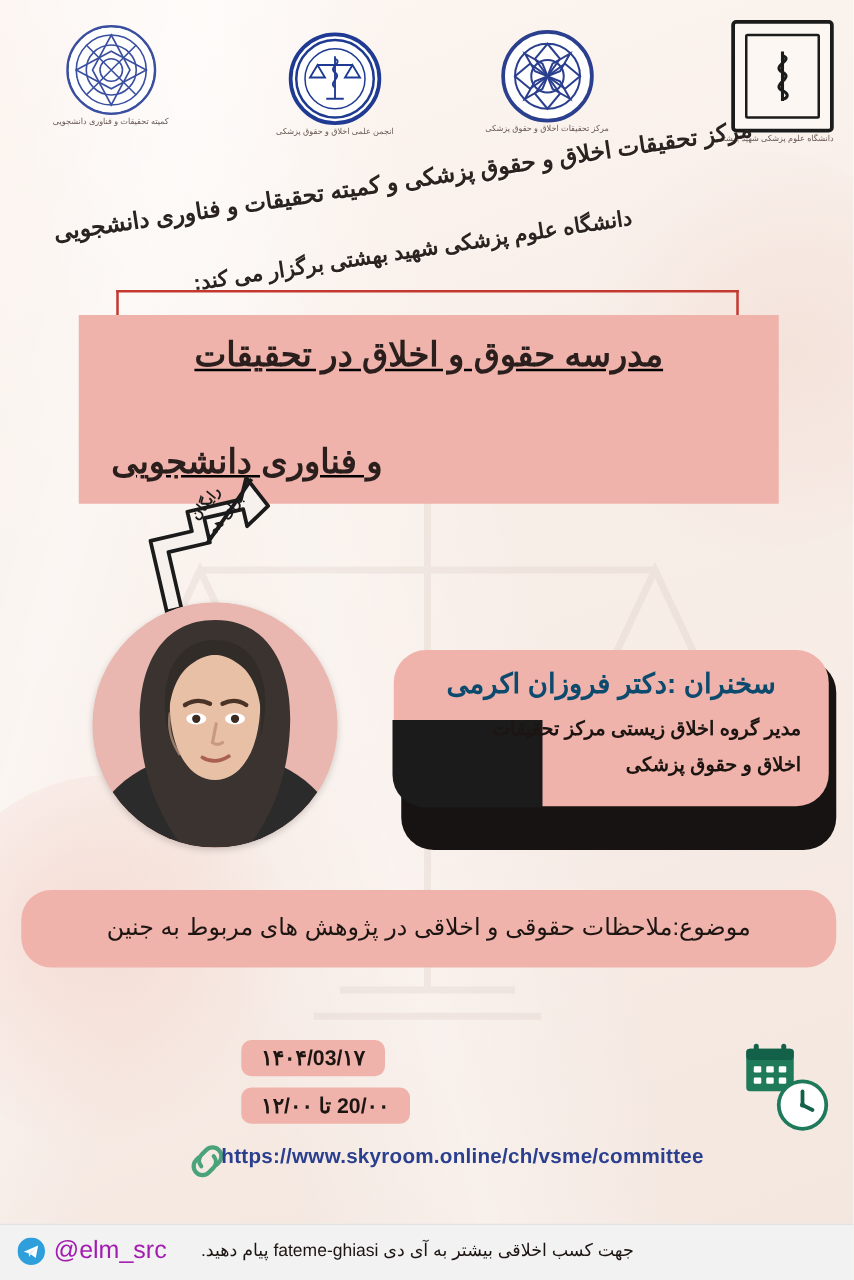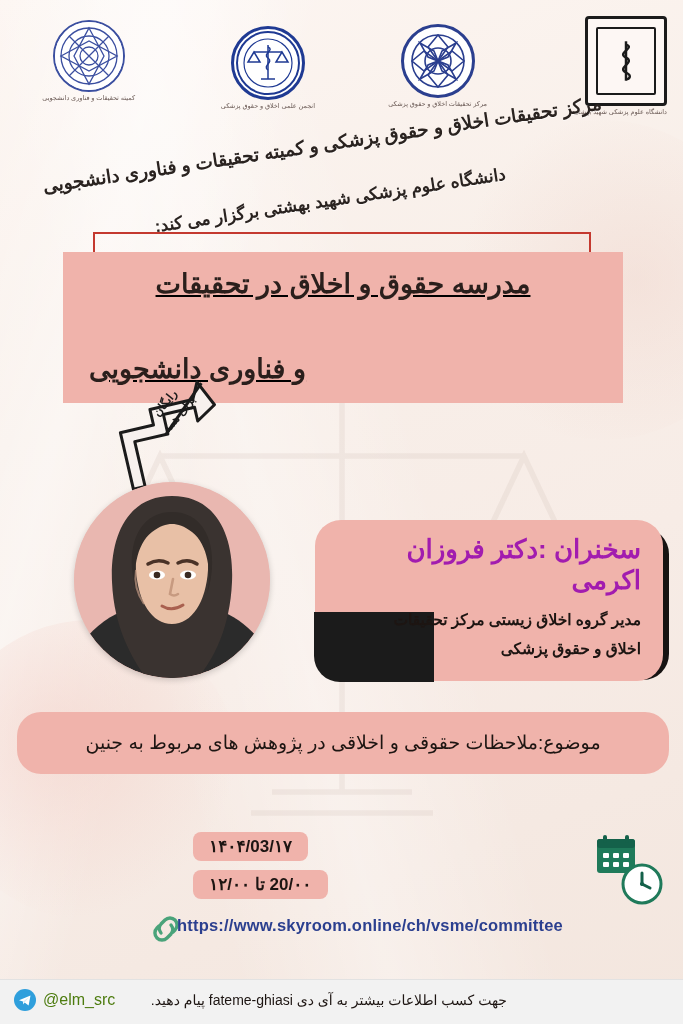--- a/index.html
+++ b/index.html
@@ -245,24 +245,24 @@
   .speaker-card::after{
     content:"";
     position:absolute;
     left:-1px; bottom:-1px;
     width: 120px; height: 70px;
     background:#1b1b1b;
     border-radius: 0 0 0 26px;
     z-index:-1;
   }
   .speaker-name {
-    font-size: 26px;
+    font-size: 22px;
     font-weight: bold;
-    color: #a21caf;
-    text-align: right;
+    color: #0c4a6e;
+    text-align: center;
     margin-bottom: 10px;
   }
   .speaker-role {
     font-size: 15.5px;
     font-weight: bold;
     color: #1d1512;
     text-align: right;
     line-height: 1.85;
   }
   .speaker-shadow {
@@ -398,22 +398,22 @@
   .tg-wrap {
     position: absolute;
     left: 14px;
     top: 9px;
     display: flex;
     align-items: center;
     gap: 7px;
     direction: ltr;
   }
   .tg-handle {
-    font-size: 16px;
-    color: #4d7c0f;
+    font-size: 20px;
+    color: #a21caf;
   }
 </style>
 </head>
 <body>
 
 <div class="poster">
 
   <div class="bg-art">
     <div class="bg-stripe"></div>
     <div class="bg-blob1"></div>
@@ -602,21 +602,21 @@
       <path d="M12 21 a7 7 0 0 1 0 -9 l4 -4 a7 7 0 0 1 10 10 l-2 2"></path>
       <path d="M22 13 a7 7 0 0 1 0 9 l-4 4 a7 7 0 0 1 -10 -10 l2 -2"></path>
     </g>
   </svg>
   <div class="link-row">
     <span class="link-text">https://www.skyroom.online/ch/vsme/committee</span>
   </div>
 
   <div class="footer">
     <div class="footer-note">
-      <span>جهت کسب اطلاعات بیشتر به آی دی</span>
+      <span>جهت کسب اخلاقی بیشتر به آی دی</span>
       <span class="id">fateme-ghiasi</span>
       <span>پیام دهید.</span>
     </div>
     <div class="tg-wrap">
       <svg width="22" height="22" viewBox="0 0 22 22">
         <circle cx="11" cy="11" r="11" fill="#2f9fdc"></circle>
         <path d="M5 11.3 L16.5 6.4 L14.6 16.4 L10.6 13.4 L9.4 15.6 L8.9 12.6 Z" fill="#ffffff"></path>
         <path d="M8.9 12.6 L14.8 8.2 L10.6 13.4 Z" fill="#d6ecf7"></path>
       </svg>
       <span class="tg-handle">@elm_src</span>

